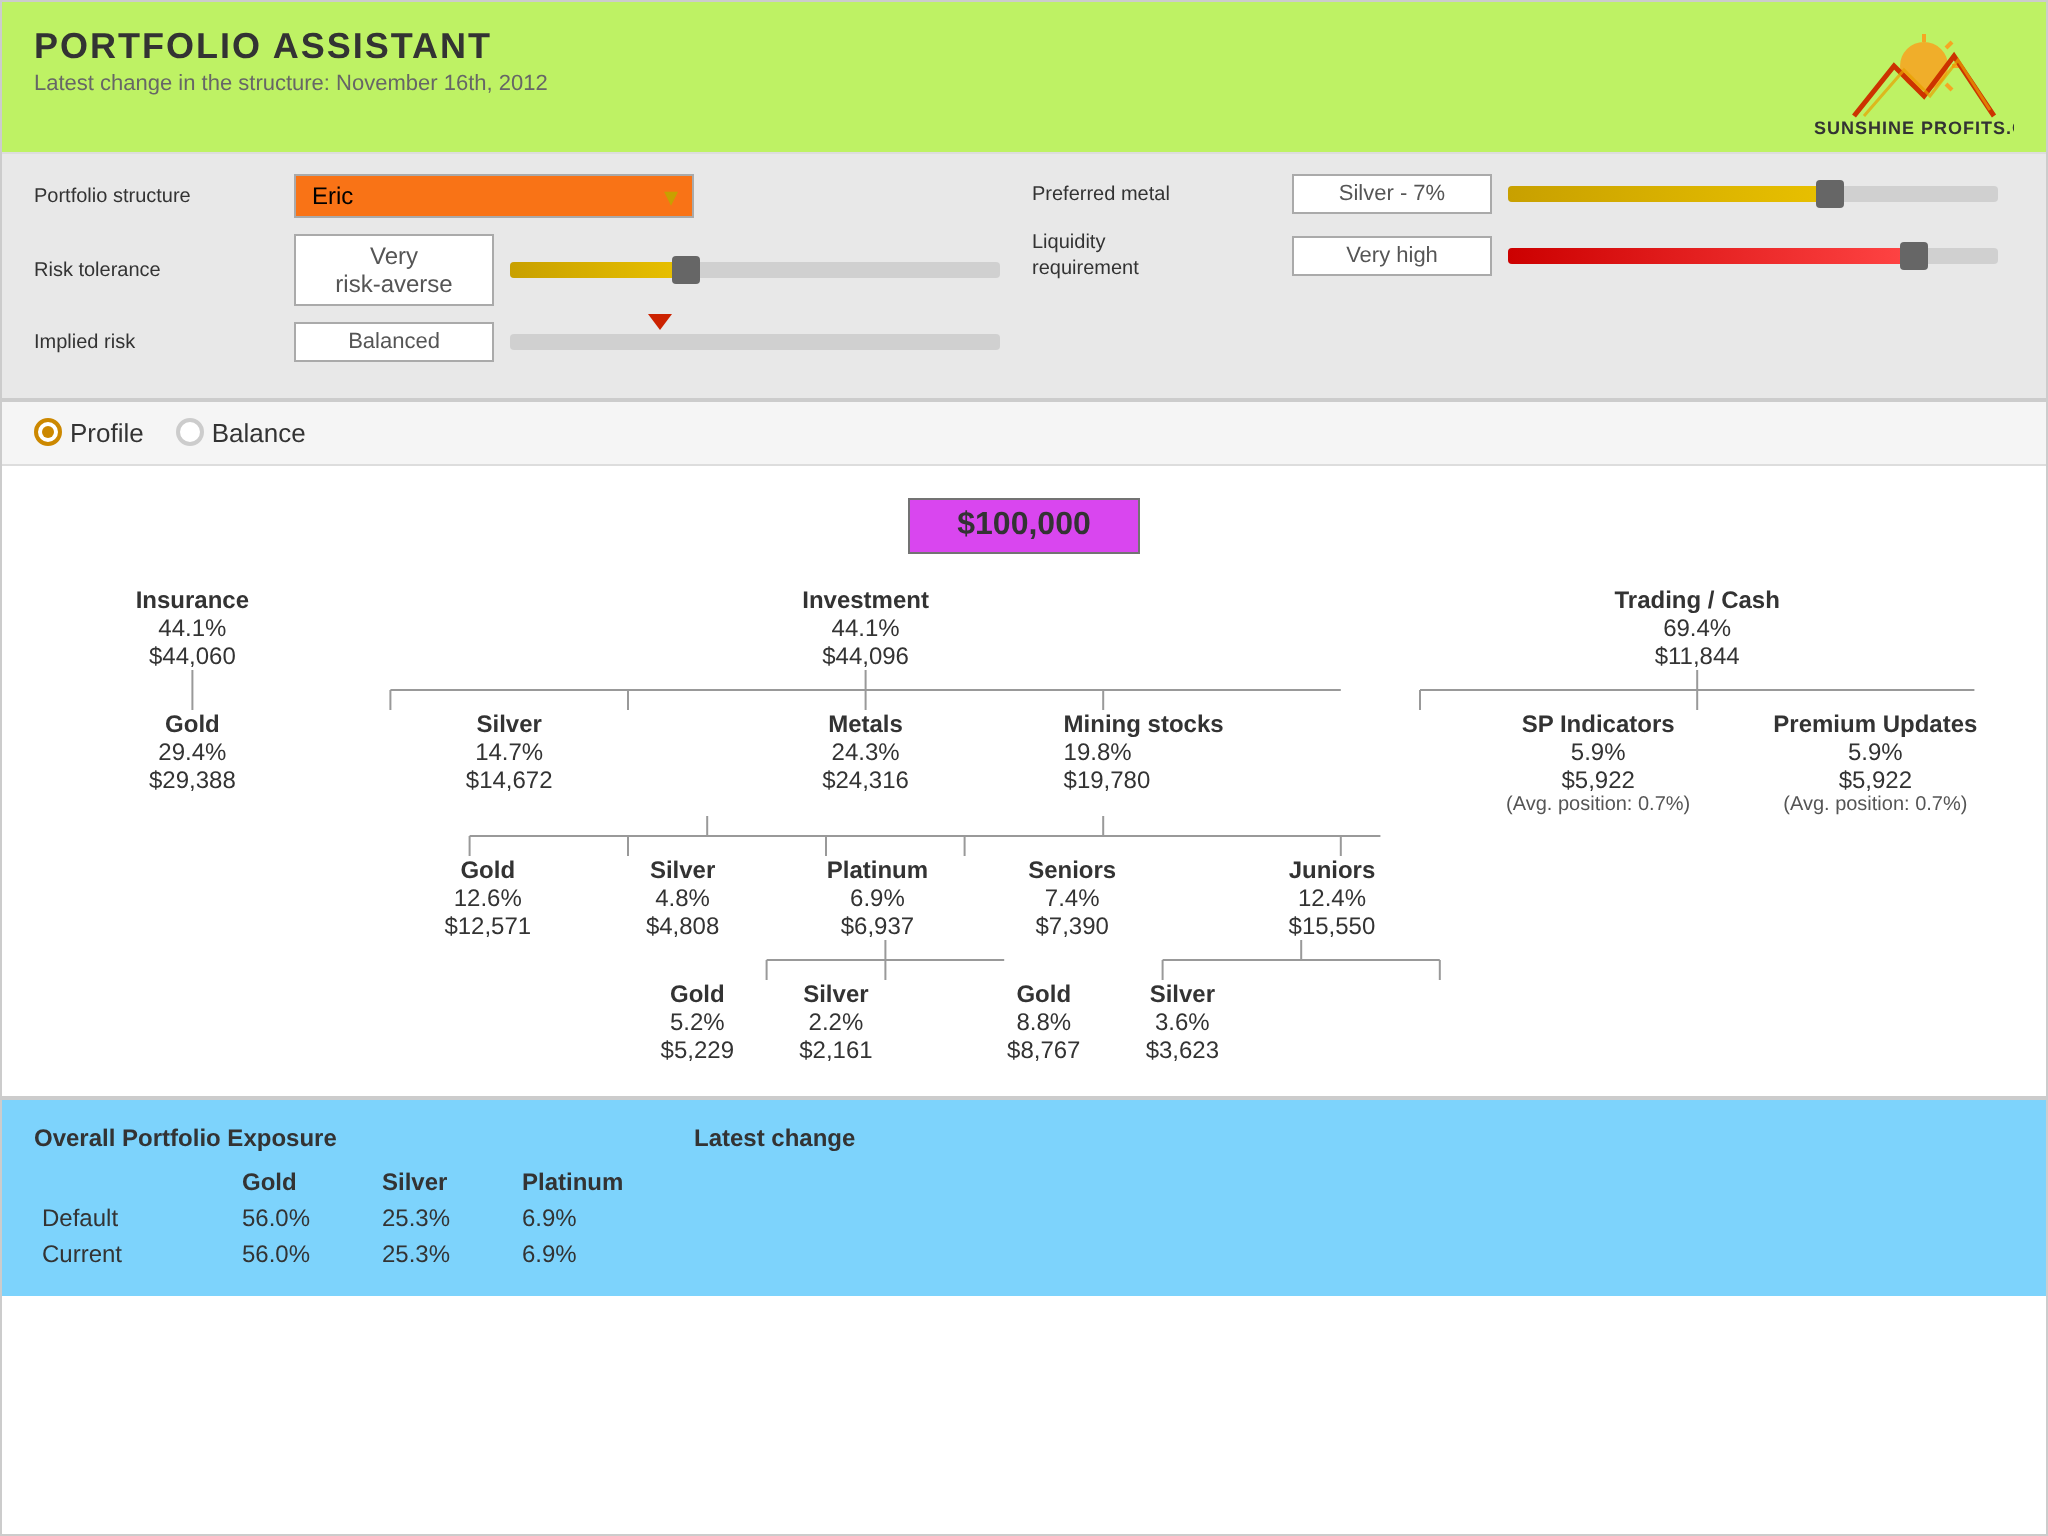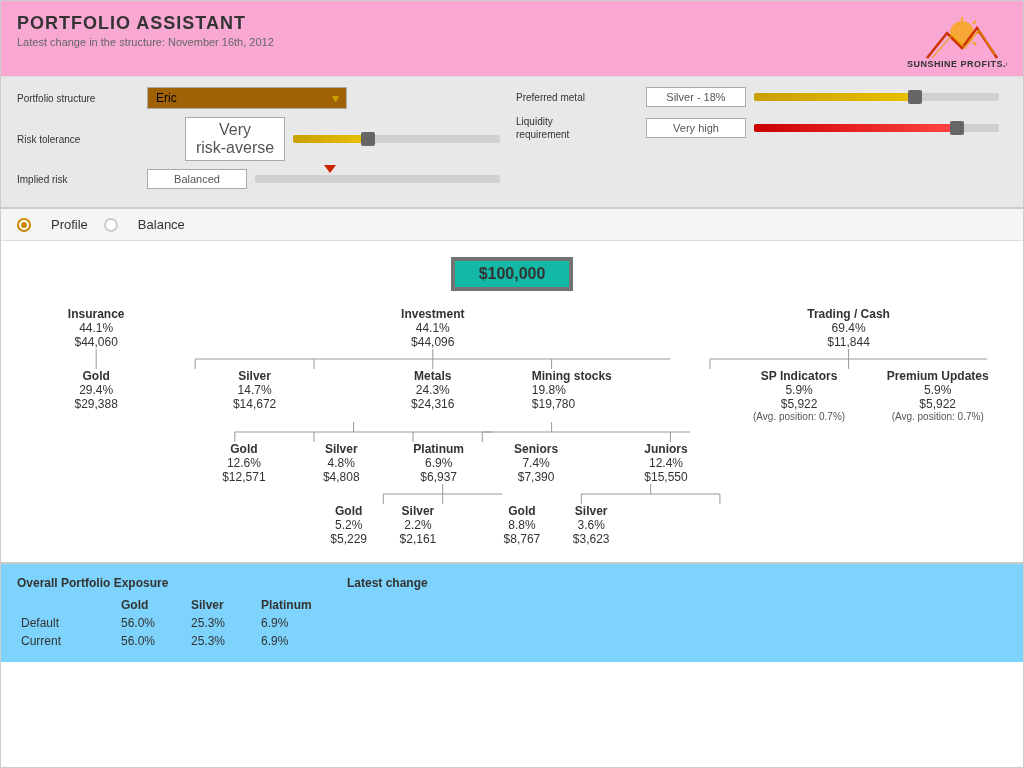--- a/index.html
+++ b/index.html
@@ -1,51 +1,51 @@
 <!DOCTYPE html>
 <html><head>
   <meta charset="utf-8">
   <style>
     * { box-sizing: border-box; margin: 0; padding: 0; }
     body { font-family: Arial, sans-serif; font-size: 12px; background: #f0f0f0; color: #333; }
 
     .app-container { width: 1024px; min-height: 768px; background: #fff; border: 1px solid #ccc; }
 
     
-    .header { padding: 12px 16px 8px; background: #f9a8d4; border-bottom: 1px solid #ddd; display: flex; justify-content: space-between; align-items: flex-start; gap: 44px; }
+    .header { padding: 12px 16px 8px; background: #bef264; border-bottom: 1px solid #ddd; display: flex; justify-content: space-between; align-items: flex-start; gap: 44px; }
     .header-left {}
     .app-title { font-size: 18px; font-weight: bold; letter-spacing: 1px; color: #333; }
     .app-subtitle { font-size: 11px; color: #666; margin-top: 2px; }
     .logo { display: flex; align-items: center; }
 
     
     .controls-area { background: #e8e8e8; padding: 10px 16px; border-bottom: 2px solid #ccc; }
     .controls-grid { display: grid; grid-template-columns: 1fr 1fr; gap: 8px; }
     .control-row { display: flex; align-items: center; margin-bottom: 8px; }
     .control-label { width: 130px; font-size: 10px; color: #333; font-weight: normal; flex-shrink: 0; }
     .control-value-box { border: 1px solid #aaa; background: #fff; padding: 3px 8px; font-size: 11px; min-width: 100px; text-align: center; color: #555; }
     .control-slider-container { flex: 1; display: flex; align-items: center; padding: 0 8px; }
     .slider-track { position: relative; height: 8px; background: #d0d0d0; border-radius: 2px; flex: 1; }
     .slider-fill-gold { position: absolute; height: 100%; background: linear-gradient(to right, #c8a000, #e8c000); border-radius: 2px; }
     .slider-fill-red { position: absolute; height: 100%; background: linear-gradient(to right, #cc0000, #ff4444); border-radius: 2px; }
     .slider-thumb { position: absolute; width: 14px; height: 14px; background: #666; border-radius: 2px; top: -3px; cursor: pointer; }
     .dropdown-arrow { color: #c8a000; margin-left: 4px; font-size: 14px; }
 
     
     .tabs-area { padding: 8px 16px; background: #f5f5f5; border-bottom: 1px solid #ddd; display: flex; align-items: center; gap: 16px; }
-    .tab-item { display: flex; align-items: flex-end; gap: 20px; cursor: pointer; font-size: 13px; }
+    .tab-item { display: flex; align-items: flex-start; gap: 4px; cursor: pointer; font-size: 13px; }
     .tab-radio { width: 14px; height: 14px; border-radius: 50%; border: 2px solid #ccc; background: #fff; display: flex; align-items: center; justify-content: center; }
     .tab-radio.active { border-color: #cc8800; }
     .tab-radio.active::after { content: ''; width: 6px; height: 6px; border-radius: 50%; background: #cc8800; }
 
     
     .main-content { padding: 16px; }
 
     .portfolio-total { text-align: center; margin-bottom: 16px; }
-    .portfolio-total-box { display: inline-block; border: 4px solid #737373; padding: 4px 24px; font-size: 16px; font-weight: bold; color: #333; background: #14b8a6; }
+    .portfolio-total-box { display: inline-block; border: 1px solid #737373; padding: 4px 24px; font-size: 16px; font-weight: bold; color: #333; background: #d946ef; }
 
     .note-text { font-size: 10px; color: #555; }
 
     
     .portfolio-note { margin: 16px 0 8px; font-size: 12px; color: #555; }
 
     
     .footer-area { background: #7dd3fc; border-top: 2px solid #ccc; padding: 12px 16px; }
     .footer-title { font-weight: bold; font-size: 12px; margin-bottom: 6px; }
     .footer-header { font-weight: bold; font-size: 12px; padding: 2px 4px; }
@@ -58,21 +58,21 @@
     .risk-slider .slider-fill-gold { width: 35%; left: 0; }
     .risk-slider .slider-thumb { left: 33%; }
 
     .age-slider .slider-fill-red { width: 55%; left: 0; }
     .age-slider .slider-fill-gold { width: 55%; left: 0; }
     .age-slider .slider-thumb { left: 53%; }
 
     .liquidity-slider .slider-fill-red { width: 80%; left: 0; }
     .liquidity-slider .slider-thumb { left: 78%; }
 
-    select.portfolio-select { border: 1px solid #aaa; padding: 3px 24px 3px 8px; font-size: 12px; background: #a16207; appearance: none; -webkit-appearance: none; min-width: 200px; cursor: pointer; }
+    select.portfolio-select { border: 1px solid #aaa; padding: 3px 24px 3px 8px; font-size: 12px; background: #f97316; appearance: none; -webkit-appearance: none; min-width: 200px; cursor: pointer; }
     .select-wrapper { position: relative; display: inline-block; }
     .select-wrapper::after { content: '▾'; position: absolute; right: 8px; top: 50%; transform: translateY(-50%); color: #c8a000; pointer-events: none; font-size: 14px; }
 
     
     .allocation-section { position: relative; margin: 0 auto; }
 
     .cat-name { font-weight: bold; font-size: 12px; }
     .cat-pct { font-size: 12px; }
     .cat-val { font-size: 12px; }
   </style>
@@ -114,21 +114,21 @@
           <div class="select-wrapper">
             <select class="portfolio-select">
               <option>Eric</option>
             </select>
           </div>
           <span class="dropdown-arrow"></span>
         </div>
 
         <div class="control-row">
           <div class="control-label">Risk tolerance</div>
-          <div class="control-value-box" style="font-size:16px; width:90px;margin-left:38px;">Very<br>risk-averse</div>
+          <div class="control-value-box" style="font-size:12px; width:90px;">Very<br>risk-averse</div>
           <div class="control-slider-container risk-slider">
             <div class="slider-track">
               <div class="slider-fill-gold" style="width:35%; left:0;"></div>
               <div class="slider-thumb" style="left:33%;"></div>
             </div>
           </div>
         </div>
 
         <div class="control-row">
           <div class="control-label">Implied risk</div>
@@ -138,21 +138,21 @@
               <div style="position:absolute; width:0; height:0; border-left:6px solid transparent; border-right:6px solid transparent; border-top:8px solid #cc2200; top:-10px; left:28%; z-index:1;"></div>
             </div>
           </div>
         </div>
       </div>
 
       <div>
 
         <div class="control-row">
           <div class="control-label">Preferred metal</div>
-          <div class="control-value-box" style="width:90px;">Silver - 18%</div>
+          <div class="control-value-box" style="width:90px;">Silver - 7%</div>
           <div class="control-slider-container preferred-metal-slider">
             <div class="slider-track">
               <div class="slider-fill-gold" style="width:65%; left:0;"></div>
               <div class="slider-thumb" style="left:63%;"></div>
             </div>
           </div>
         </div>
 
 
         <div class="control-row">

